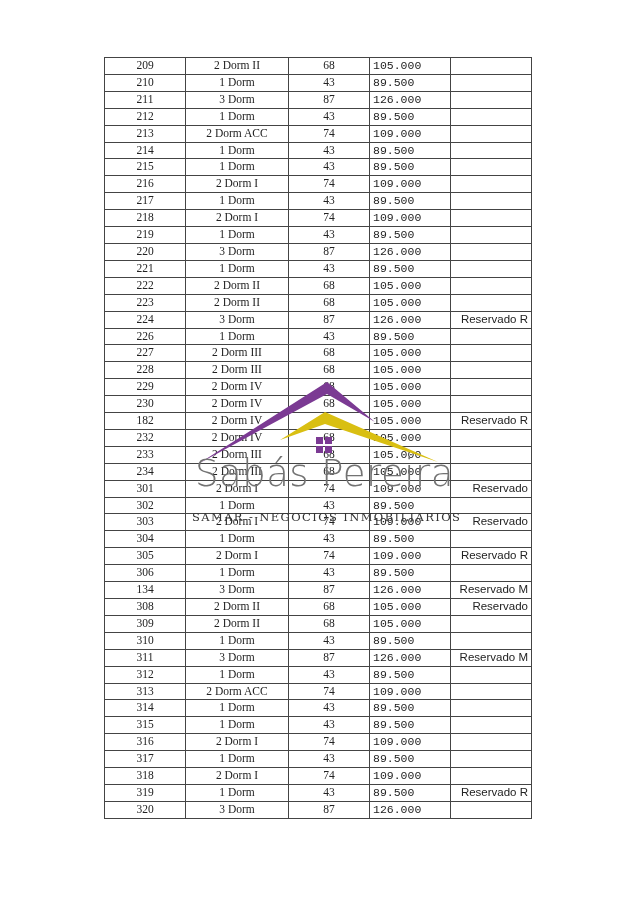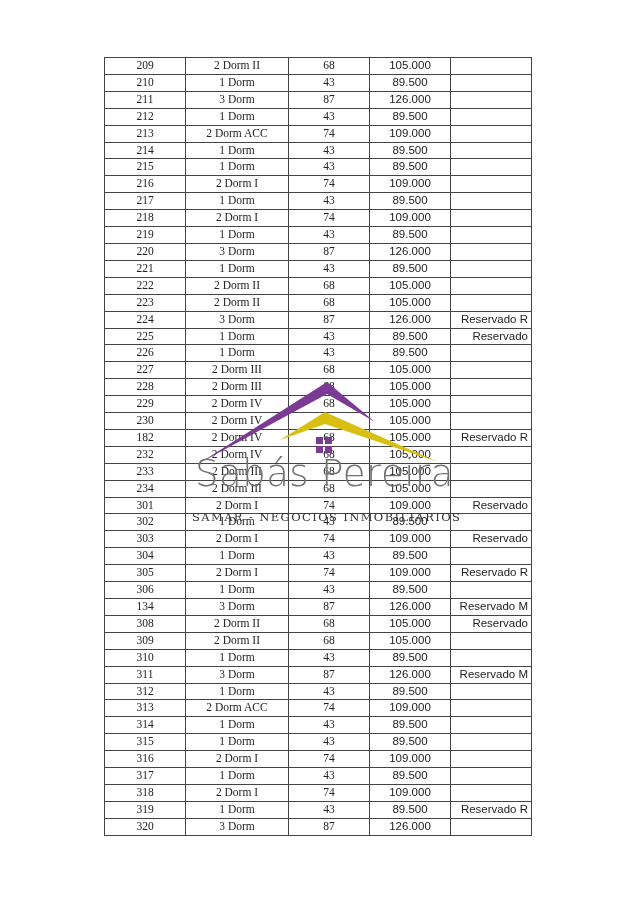--- a/index.html
+++ b/index.html
@@ -13,21 +13,21 @@
   table.units td {
     border:1px solid #444;
     height:15.9px; padding:0 3px;
     font-size:11.5px; line-height:15.9px;
     white-space:nowrap; overflow:hidden;
     color:#222;
   }
   td.c-num, td.c-type, td.c-area {
     font-family:"Liberation Serif", serif; text-align:center; font-size:11.5px;
   }
-  td.c-price { font-family:Liberation Sans, sans-serif; text-align:center; font-size:11px; }
+  td.c-price { font-family:Liberation Mono, monospace; text-align:left; font-size:11px; }
   td.c-status { font-family:"Liberation Sans", sans-serif; text-align:right; font-size:11px; }
   col.w1 { width:81px; } col.w2 { width:103px; } col.w3 { width:81px; }
   col.w4 { width:81px; } col.w5 { width:81px; }
 
   .watermark { position:absolute; left:190px; top:382px; width:260px; height:150px; pointer-events:none; }
   .wm-name {
     position:absolute; left:5px; top:70px;
     font-family:"DejaVu Sans", sans-serif; font-size:37px; font-weight:300;
     color:#737373; letter-spacing:0.5px; white-space:nowrap;
   }
@@ -154,27 +154,20 @@
           <td class="c-area">68</td>
           <td class="c-price">105.000</td>
           <td class="c-status"></td>
         </tr>
         <tr>
           <td class="c-num">224</td>
           <td class="c-type">3 Dorm</td>
           <td class="c-area">87</td>
           <td class="c-price">126.000</td>
           <td class="c-status">Reservado R</td>
-        </tr>
-        <tr>
-          <td class="c-num">225</td>
-          <td class="c-type">1 Dorm</td>
-          <td class="c-area">43</td>
-          <td class="c-price">89.500</td>
-          <td class="c-status">Reservado</td>
         </tr>
         <tr>
           <td class="c-num">226</td>
           <td class="c-type">1 Dorm</td>
           <td class="c-area">43</td>
           <td class="c-price">89.500</td>
           <td class="c-status"></td>
         </tr>
         <tr>
           <td class="c-num">227</td>

